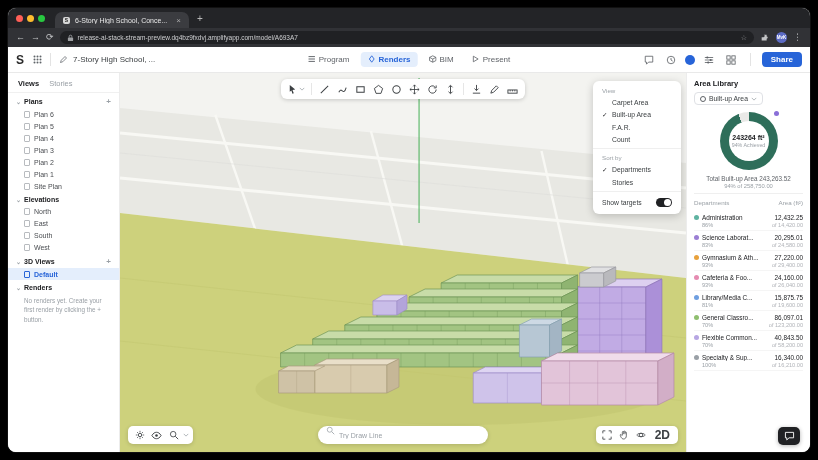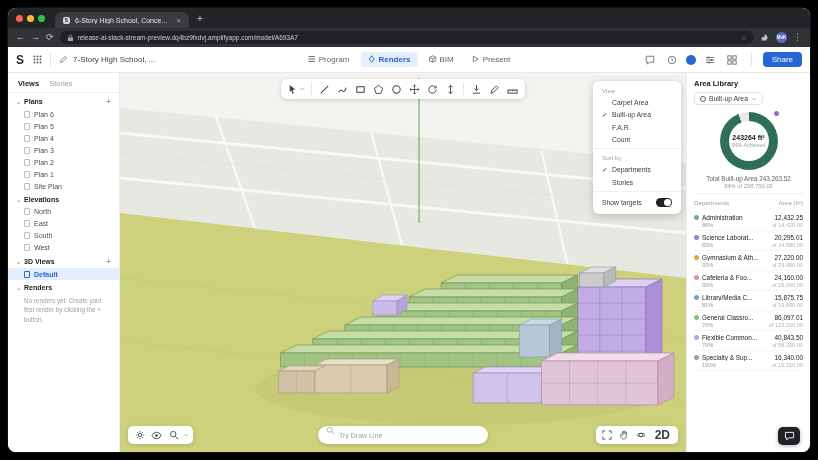--- a/index.html
+++ b/index.html
@@ -26,21 +26,21 @@
   
   .appheader { height:26px; border-bottom:1px solid #e9e9e9; display:flex; align-items:center; padding:0 8px; background:#fff; position:relative; z-index:30; }
   .logo { font-weight:bold; font-size:12px; color:#2b2b2b; margin-right:6px; }
   .hic { color:#5f6368; display:inline-flex; align-items:center; margin:0 3px; }
   .vdiv { width:1px; height:13px; background:#e3e3e3; margin:0 5px; }
   .proj-title { font-size:8px; color:#3c4043; margin-left:2px; white-space:nowrap; }
   .centertabs { position:absolute; left:50%; transform:translateX(-50%); display:flex; gap:4px; }
   .ctab { display:flex; align-items:flex-start; gap:3px; font-size:8px; color:#5f6368; padding:3px 7px; border-radius:4px; }
   .ctab.active { background:#e4eefc; color:#2764d8; font-weight:bold; }
   .hdr-right { margin-left:auto; display:flex; align-items:center; gap:6px; }
-  .share-btn { background:#2764d8; color:#fff; font-size:8px; padding:3px 9px; border-radius:4px; font-weight:normal; }
+  .share-btn { background:#2764d8; color:#fff; font-size:8px; padding:3px 9px; border-radius:4px; font-weight:bold; }
   .bluedot { width:10px; height:10px; border-radius:50%; background:#2764d8; }
 
   
   .appbody { flex:1; display:flex; min-height:0; position:relative; }
 
   
   .sidebar { width:112px; border-right:1px solid #ececec; background:#fff; font-size:7px; color:#3c4043; overflow:hidden; z-index:20; }
   .side-tabs { display:flex; gap:10px; padding:6px 10px 4px; border-bottom:1px solid #f0f0f0; }
   .side-tab { font-size:7.5px; color:#9aa0a6; }
   .side-tab.active { color:#202124; font-weight:bold; }

